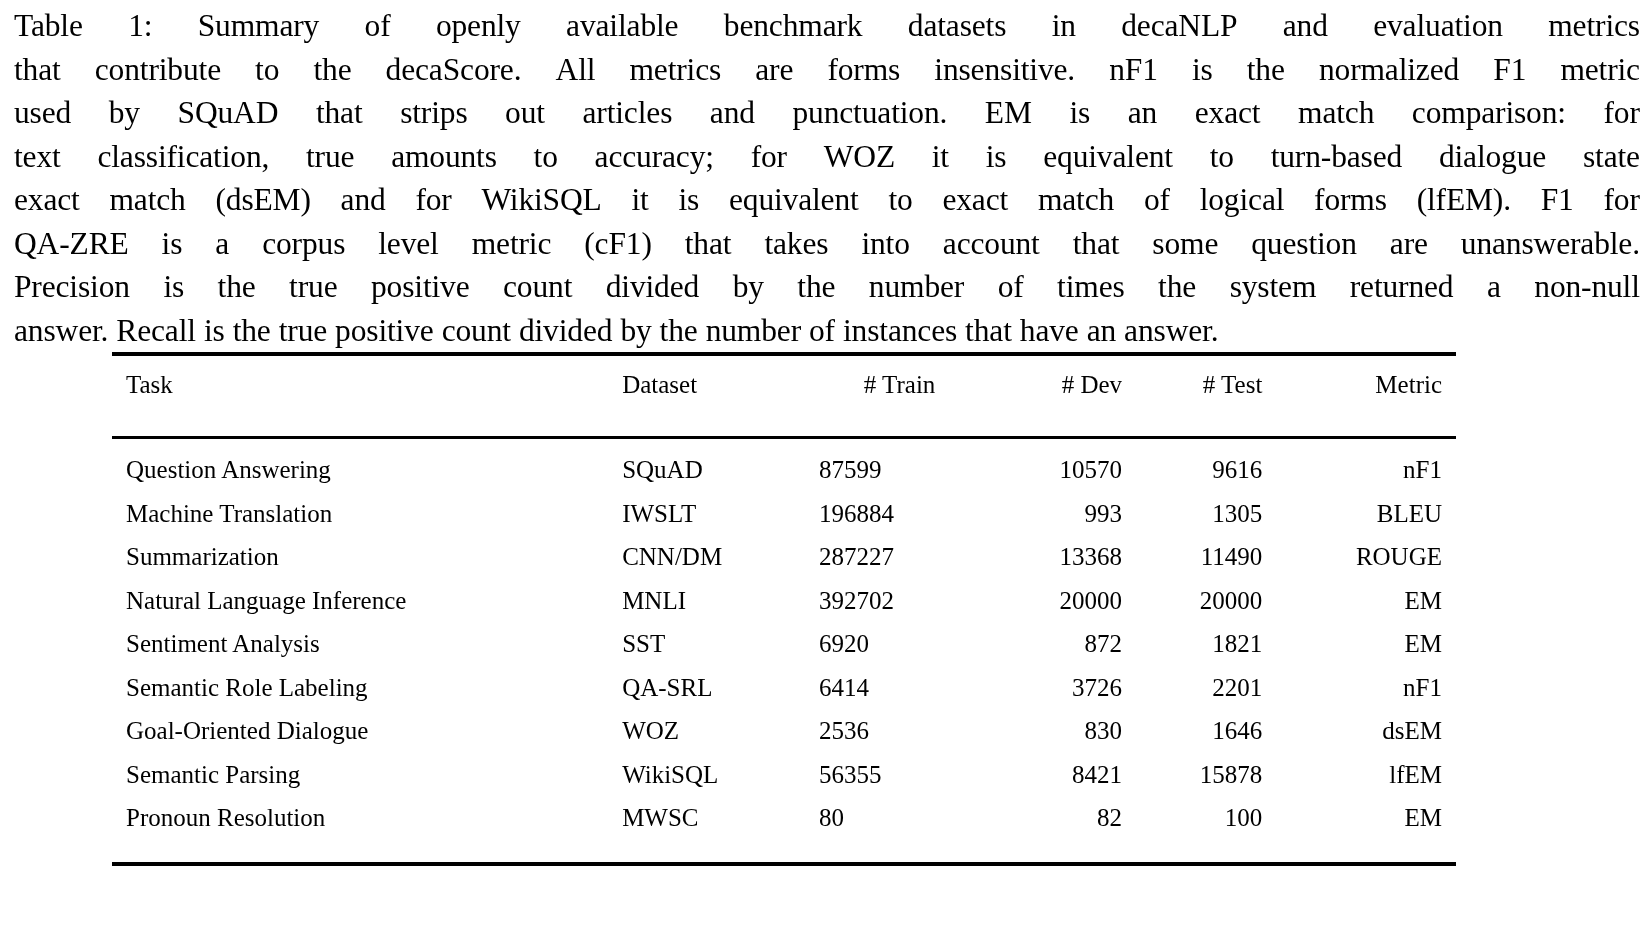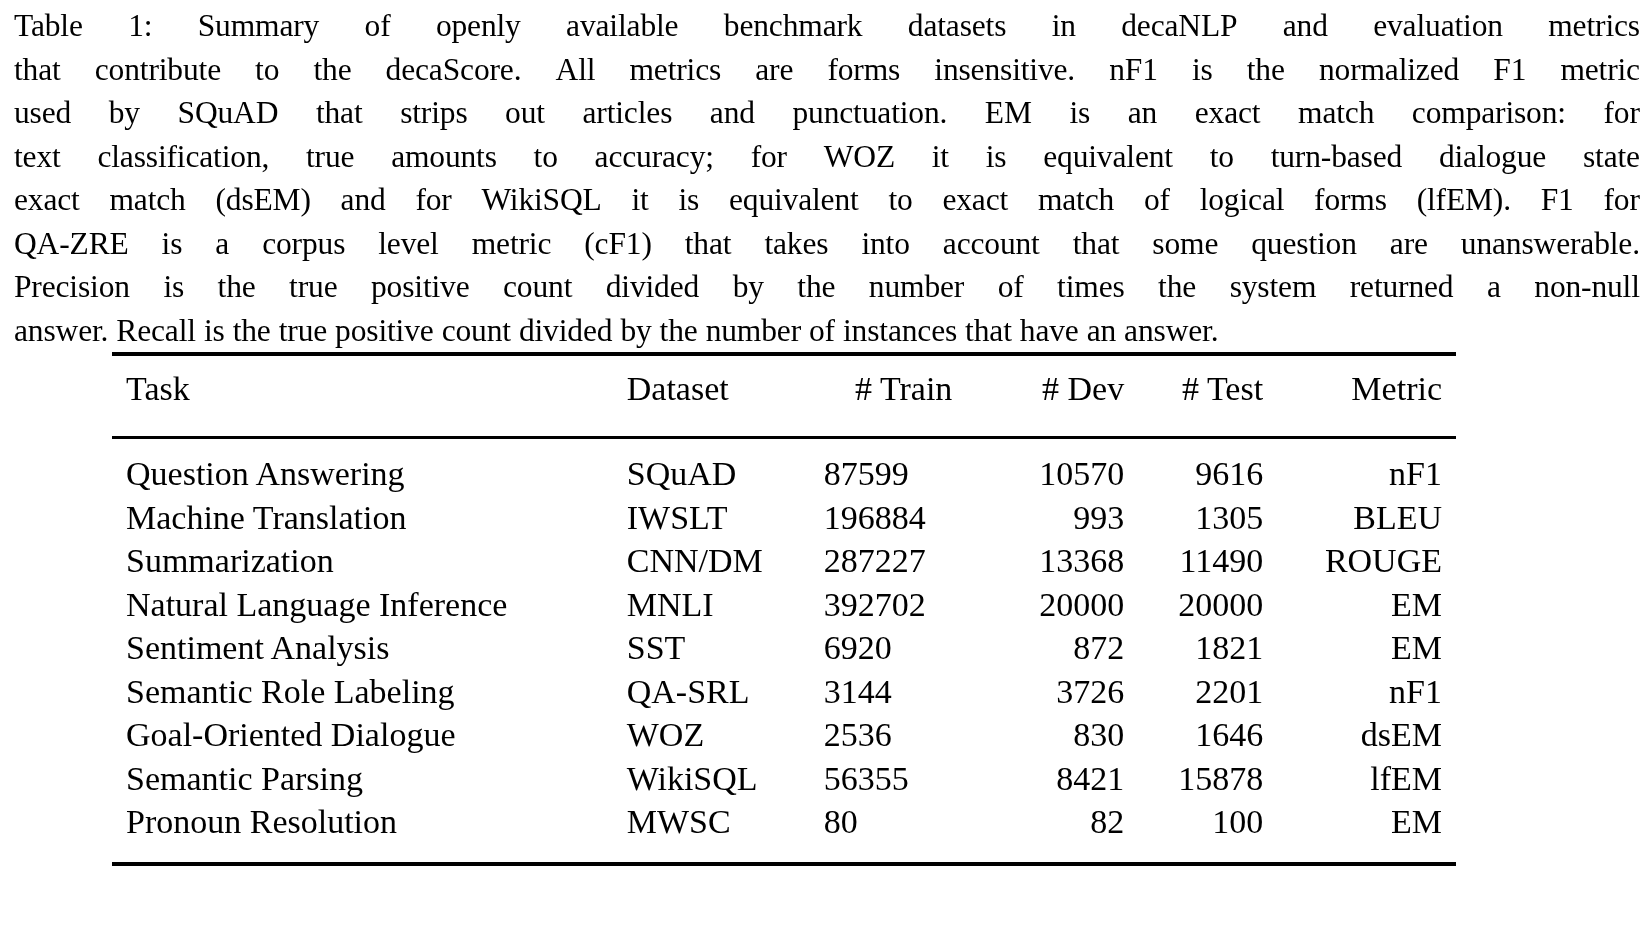--- a/index.html
+++ b/index.html
@@ -51,21 +51,21 @@
   
   #table-wrap {
     position: absolute;
     left: 112px;
     top: 352px;
     width: 1344px;
   }
   table.benchmark {
     border-collapse: collapse;
     width: 1344px;
-    font-size: 34px;
+    font-size: 25px;
     line-height: 1.0;
   }
   table.benchmark th,
   table.benchmark td {
     padding: 0;
     font-weight: normal;
     vertical-align: baseline;
     white-space: nowrap;
   }
   
@@ -305,21 +305,21 @@
             <td class="col-task">Sentiment Analysis</td>
             <td class="col-dataset">SST</td>
             <td class="col-train">6920</td>
             <td class="col-dev">872</td>
             <td class="col-test">1821</td>
             <td class="col-metric">EM</td>
           </tr>
           <tr class="data-row">
             <td class="col-task">Semantic Role Labeling</td>
             <td class="col-dataset">QA-SRL</td>
-            <td class="col-train">3144</td>
+            <td class="col-train">6414</td>
             <td class="col-dev">3726</td>
             <td class="col-test">2201</td>
             <td class="col-metric">nF1</td>
           </tr>
           <tr class="data-row">
             <td class="col-task">Goal-Oriented Dialogue</td>
             <td class="col-dataset">WOZ</td>
             <td class="col-train">2536</td>
             <td class="col-dev">830</td>
             <td class="col-test">1646</td>

